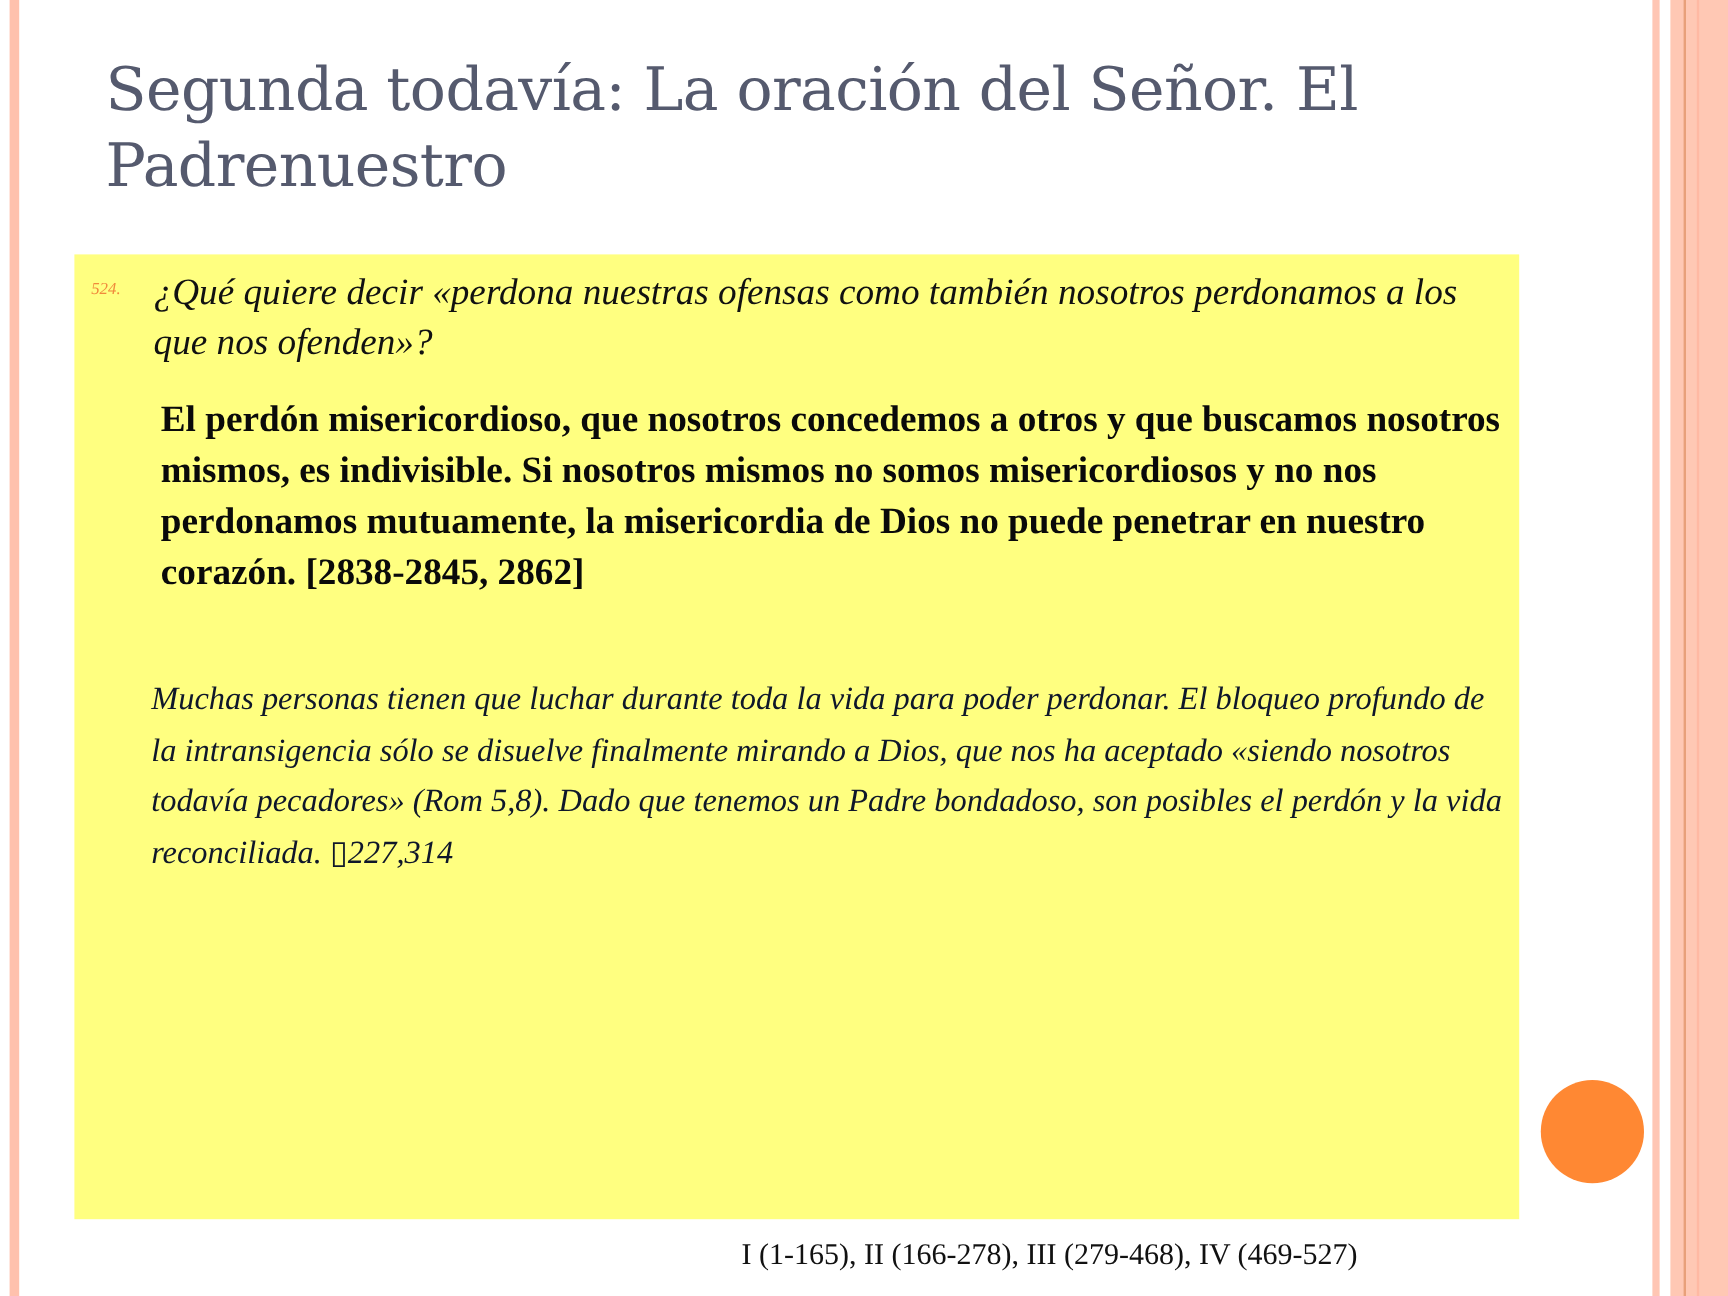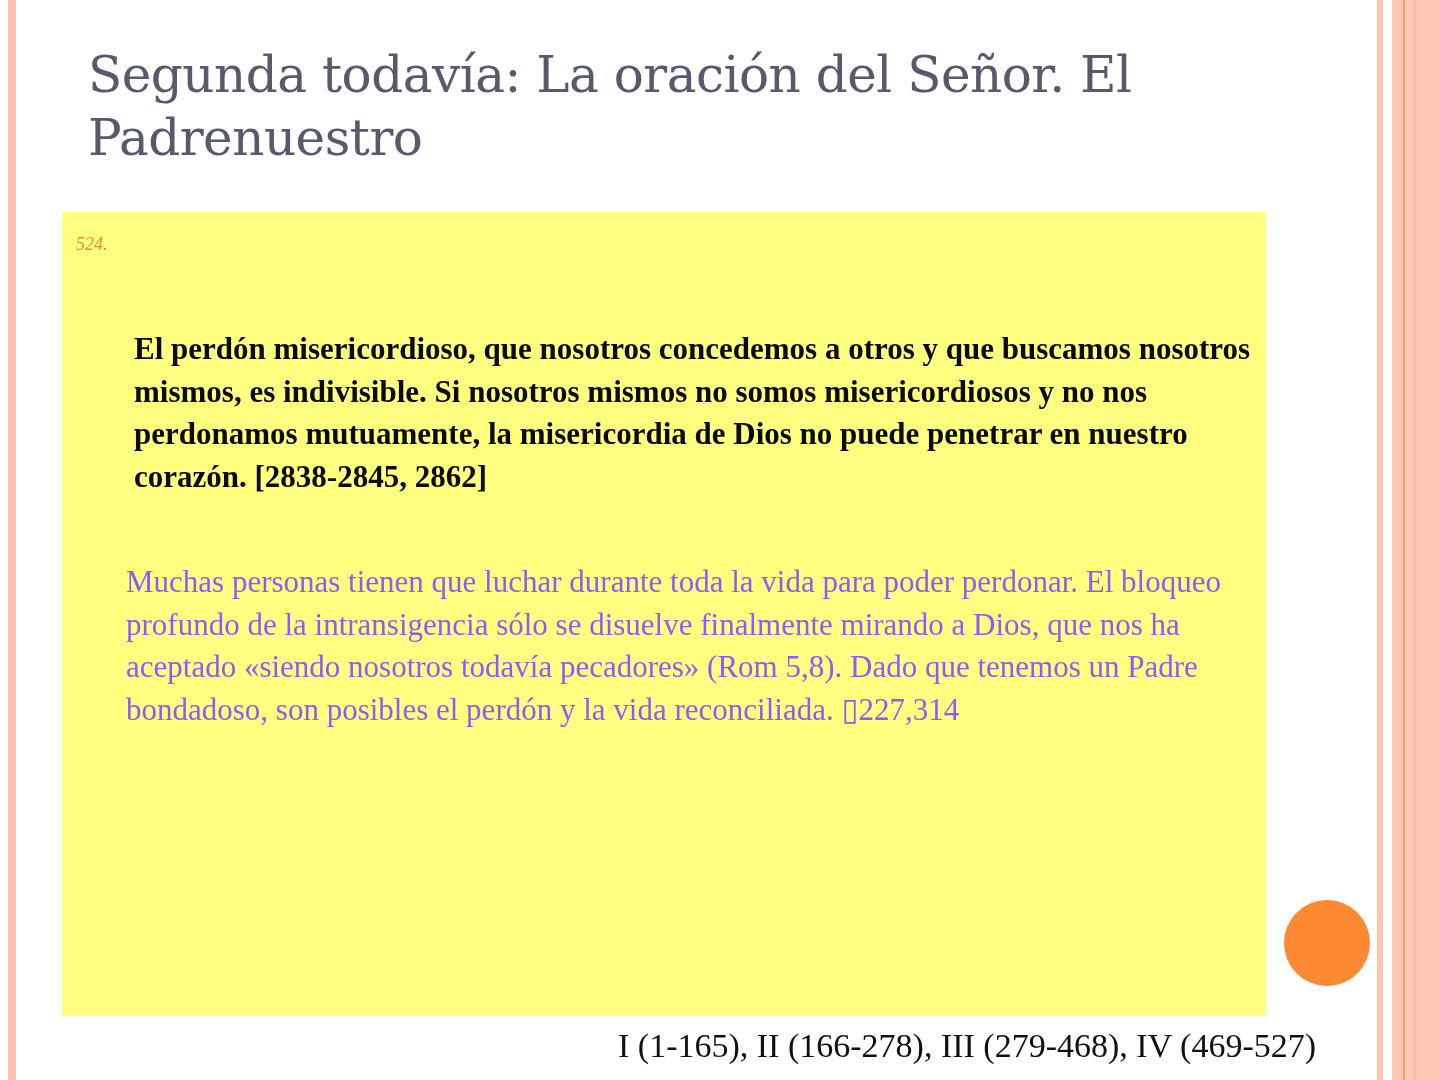--- a/index.html
+++ b/index.html
@@ -21,63 +21,65 @@
       font-size: 50px; line-height: 63px; color: #555A6E;
       margin: 0; font-weight: normal; letter-spacing: -0.5px;
     }
 
     .content-box {
       position: absolute; left: 62px; top: 212px; width: 1204px; height: 804px;
       background: #FFFF80;
     }
     .item-number {
       position: absolute; left: 14px; top: 22px;
-      font-size: 18px; font-style: italic; color: #F08A3C;
+      font-size: 14px; font-style: italic; color: #F08A3C;
       font-family: "Liberation Serif", serif;
     }
     .question {
       position: absolute; left: 66px; top: 10px; width: 1120px;
       font-size: 31px; line-height: 42px; font-style: italic; color: #111;
       font-family: "Liberation Serif", "DejaVu Serif", serif;
     }
     .answer-bold {
       position: absolute; left: 72px; top: 116px; width: 1130px;
       font-size: 31px; line-height: 42.5px; font-weight: bold; color: #0A0A0A;
       font-family: "Liberation Serif", "DejaVu Serif", serif;
     }
     .answer-body {
       position: absolute; left: 64px; top: 349px; width: 1130px;
-      font-size: 31px; line-height: 42.5px; color: #8b5cf6;
+      font-size: 27px; line-height: 42.5px; color: #0f172a;
       font-family: "Liberation Serif", "DejaVu Serif", serif;
+      font-style: italic;
     }
 
     .nav-circle {
       position: absolute; left: 1284px; top: 900px; width: 86px; height: 86px;
       border-radius: 50%; background: #FF8833; cursor: pointer;
     }
 
     .footer-ref {
       position: absolute; left: 618px; top: 1030px; width: 640px;
-      font-size: 34px; line-height: 32px; color: #111;
+      font-size: 25px; line-height: 32px; color: #111;
       font-family: "Liberation Serif", "DejaVu Serif", serif;
       white-space: nowrap;
     }
   </style>
 </head>
 <body>
 
 <div class="stripe stripe-left"></div>
 <div class="stripe stripe-r1"></div>
 <div class="stripe stripe-r2"></div>
 <div class="stripe stripe-r3"></div>
 <div class="stripe stripe-r4"></div>
 
 <h1 class="title">Segunda todavía: La oración del Señor. El Padrenuestro</h1>
 
 <div class="content-box">
   <span class="item-number">524.</span>
+  <div class="question">¿Qué quiere decir «perdona nuestras ofensas como también nosotros perdonamos a los que nos ofenden»?</div>
   <div class="answer-bold">El perdón misericordioso, que nosotros concedemos a otros y que buscamos nosotros mismos, es indivisible. Si nosotros mismos no somos misericordiosos y no nos perdonamos mutuamente, la misericordia de Dios no puede penetrar en nuestro corazón. [2838-2845, 2862]</div>
   <div class="answer-body">Muchas personas tienen que luchar durante toda la vida para poder perdonar. El bloqueo profundo de la intransigencia sólo se disuelve finalmente mirando a Dios, que nos ha aceptado «siendo nosotros todavía pecadores» (Rom 5,8). Dado que tenemos un Padre bondadoso, son posibles el perdón y la vida reconciliada. ▯227,314</div>
 </div>
 
 <div class="nav-circle"></div>
 
 <div class="footer-ref">I (1-165), II (166-278), III (279-468), IV (469-527)</div>
 
 </body></html>

